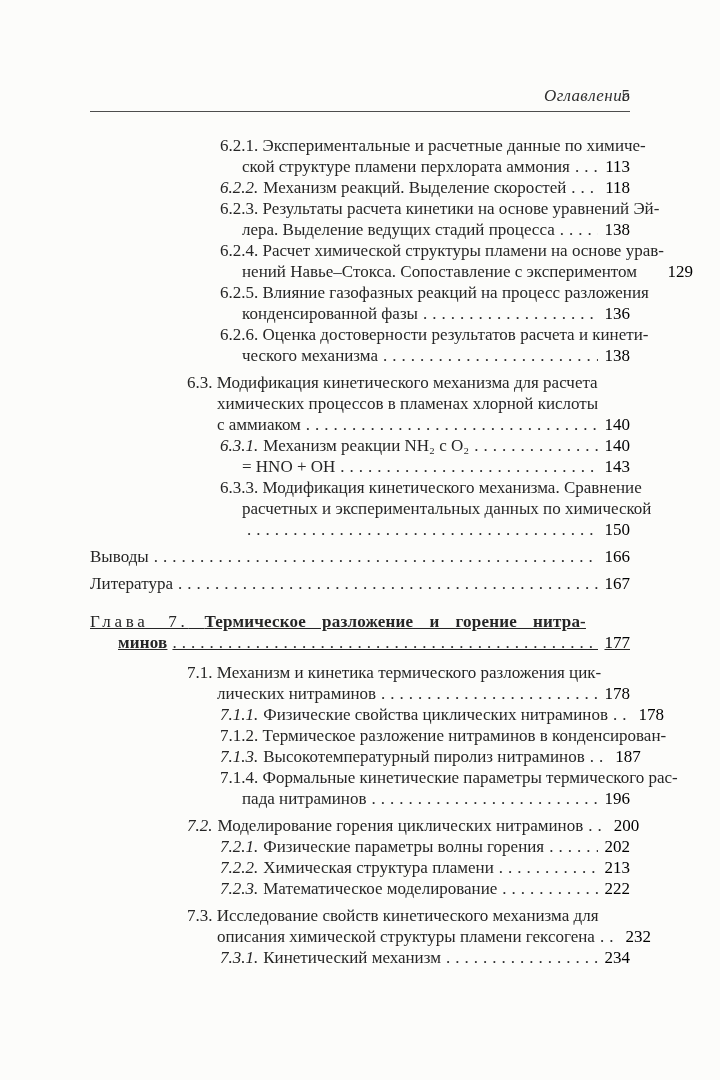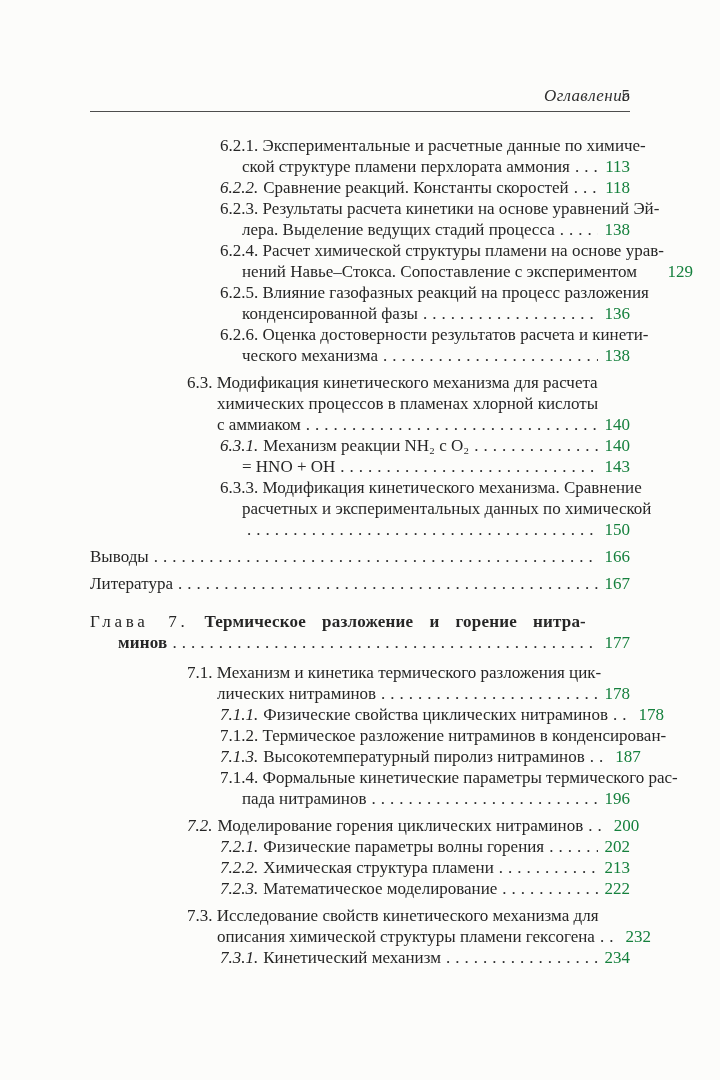--- a/index.html
+++ b/index.html
@@ -26,21 +26,21 @@
   .rule{
     border-bottom:1px solid #4d4d4d;
     margin-top:5px;
     margin-bottom:23px;
   }
   
   #toc-list{ font-size:17px; line-height:21px; }
   .entry{ margin:0; }
   .gap-s{ margin-top:6px; }
   .gap-m{ margin-top:9px; }
-  .gap-l{ margin-top:17px; }
+  .gap-l{ margin-top:17px;text-decoration:underline; }
 
   .lvl3{ padding-left:152px; }
   .lvl2{ padding-left:127px; }
   .lvl1{ padding-left:0; }
   .lvl-ch{ padding-left:28px; }
 
   
   .line.fill{
     text-align:justify;
     text-align-last:justify;
@@ -72,21 +72,21 @@
   }
   .dots::after{
     content:"................................................................................";
     letter-spacing:5px;
   }
   .dots.none::after{ content:""; }
   .pg{
     flex:0 0 auto;
     min-width:32px;
     text-align:right;
-    color:#15803d;
+    color:#000000;
   }
 
   
   .lvl-ch .lbl{ letter-spacing:0.22em; }
   .lvl-ch .txt{ font-weight:700; letter-spacing:0.2px; }
 </style>
 </head>
 <body>
 
 <div class="page">
@@ -100,21 +100,21 @@
         <div class="line fill"><span class="lbl">6.2.1.</span> <span class="txt">Экспериментальные и расчетные данные по химиче-</span></div>
         <div class="line last">
           <span class="txt">ской структуре пламени перхлората аммония</span>
           <span class="dots"></span>
           <span class="pg">113</span>
         </div>
       </div>
       <div class="entry lvl3">
         <div class="line last">
           <span class="lbl">6.2.2.</span>
-          <span class="txt">Сравнение реакций. Константы скоростей</span>
+          <span class="txt">Механизм реакций. Выделение скоростей</span>
           <span class="dots"></span>
           <span class="pg">118</span>
         </div>
       </div>
       <div class="entry lvl3">
         <div class="line fill"><span class="lbl">6.2.3.</span> <span class="txt">Результаты расчета кинетики на основе уравнений Эй-</span></div>
         <div class="line last">
           <span class="txt">лера. Выделение ведущих стадий процесса</span>
           <span class="dots"></span>
           <span class="pg">138</span>

